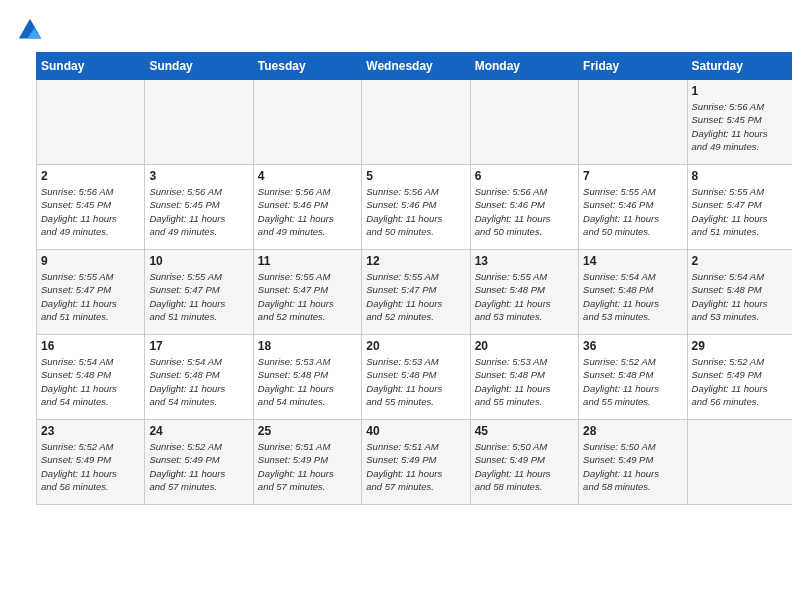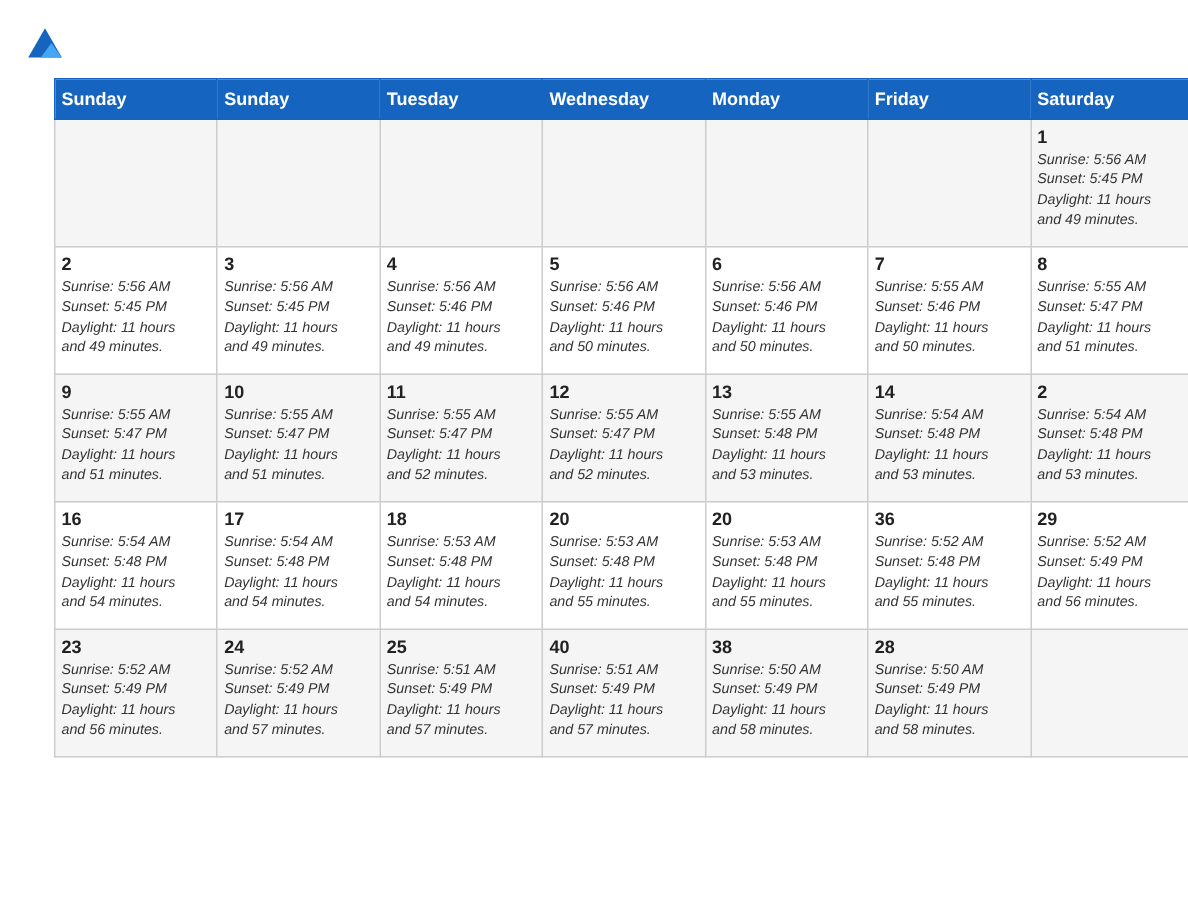--- a/index.html
+++ b/index.html
@@ -234,21 +234,21 @@
         </td>
         <td>
           <span class="day-number">25</span>
           <div class="day-info">Sunrise: 5:51 AM<br>Sunset: 5:49 PM<br>Daylight: 11 hours<br>and 57 minutes.</div>
         </td>
         <td>
           <span class="day-number">40</span>
           <div class="day-info">Sunrise: 5:51 AM<br>Sunset: 5:49 PM<br>Daylight: 11 hours<br>and 57 minutes.</div>
         </td>
         <td>
-          <span class="day-number">38</span>
+          <span class="day-number">45</span>
           <div class="day-info">Sunrise: 5:50 AM<br>Sunset: 5:49 PM<br>Daylight: 11 hours<br>and 58 minutes.</div>
         </td>
         <td>
           <span class="day-number">28</span>
           <div class="day-info">Sunrise: 5:50 AM<br>Sunset: 5:49 PM<br>Daylight: 11 hours<br>and 58 minutes.</div>
         </td>
         <td></td>
       </tr>
     </tbody>
 </table>

